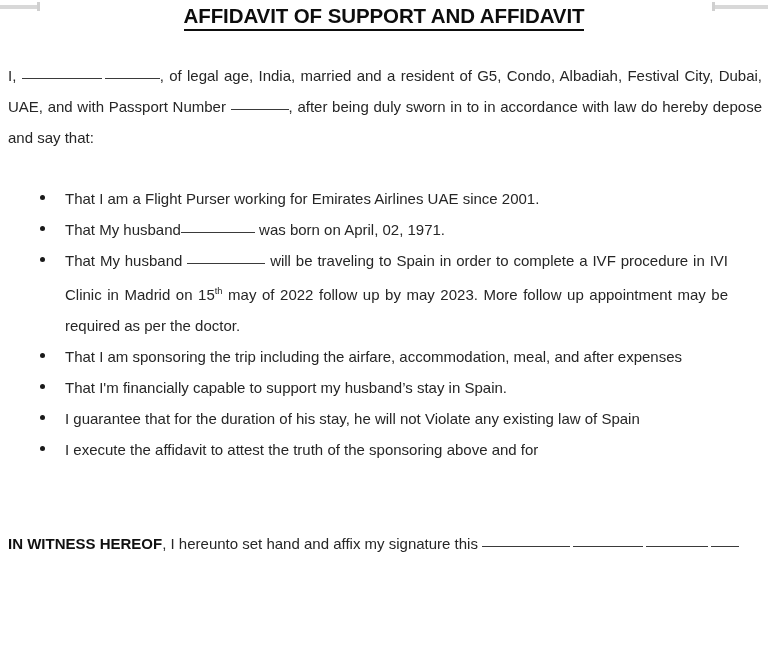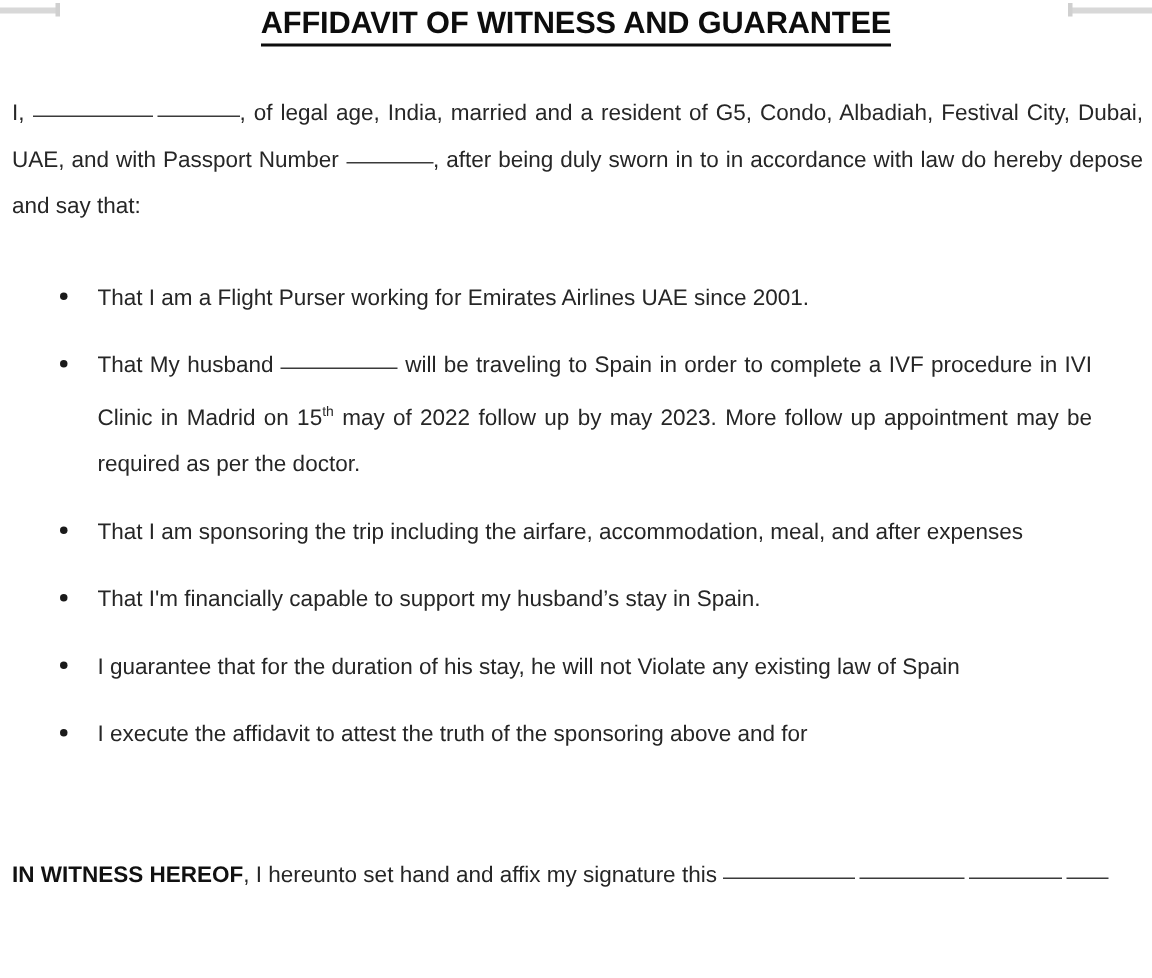--- a/index.html
+++ b/index.html
@@ -87,21 +87,21 @@
   .blank.w-sig-d  { width: 28px; }
   .blank-gap { display: inline-block; width: 3px; }
 
   ul.statements {
     margin: 30px 0 0 0;
     padding: 0;
     list-style: none;
   }
   ul.statements > li {
     position: relative;
-    margin: 14px 0 0 0;
+    margin: 0 0 0 0;
     padding: 0 40px 0 65px;
     font-size: 15px;
     line-height: 31px;
     color: #262626;
     text-align: justify;
     text-justify: inter-word;
   }
   ul.statements > li.single { text-align: left; padding-right: 10px; }
   ul.statements > li .bullet {
     position: absolute;
@@ -127,33 +127,36 @@
   .bold { font-weight: bold; color: #111111; }
 </style>
 </head>
 <body>
 
 <div class="page">
 
   <div class="crop-mark left"></div>
   <div class="crop-mark right"></div>
 
-  <h1 class="doc-title"><span class="ul">AFFIDAVIT OF WITNESS AND GUARANTEE</span></h1>
+  <h1 class="doc-title"><span class="ul">AFFIDAVIT OF SUPPORT AND AFFIDAVIT</span></h1>
 
   <div class="body-block">
     <p class="para"><span>I,</span> <span class="blank w-long"></span><span class="blank-gap"></span><span class="blank w-long2"></span><span>, of legal age, India, married and a resident of G5, Condo, Albadiah, Festival City, Dubai, UAE, and with Passport Number</span> <span class="blank w-pass"></span><span>, after being duly sworn in to in accordance with law do hereby depose and say that:</span></p>
   </div>
 
   <ul class="statements">
 
     <li class="single">
       <span class="bullet"></span><span>That I am a Flight Purser working for Emirates Airlines UAE since 2001.</span>
     </li>
 
 
+    <li class="single">
+      <span class="bullet"></span><span>That My husband</span><span class="blank w-hus1"></span> <span>was born on April, 02, 1971.</span>
+    </li>
 
     <li>
       <span class="bullet"></span><span>That My husband</span> <span class="blank w-hus2"></span> <span>will be traveling to Spain in order to complete a IVF procedure in IVI Clinic in Madrid on 15</span><sup>th</sup> <span>may of 2022 follow up by may 2023. More follow up appointment may be required as per the doctor.</span>
     </li>
 
     <li class="single">
       <span class="bullet"></span><span>That I am sponsoring the trip including the airfare, accommodation, meal, and after expenses</span>
     </li>
 
     <li class="single">

